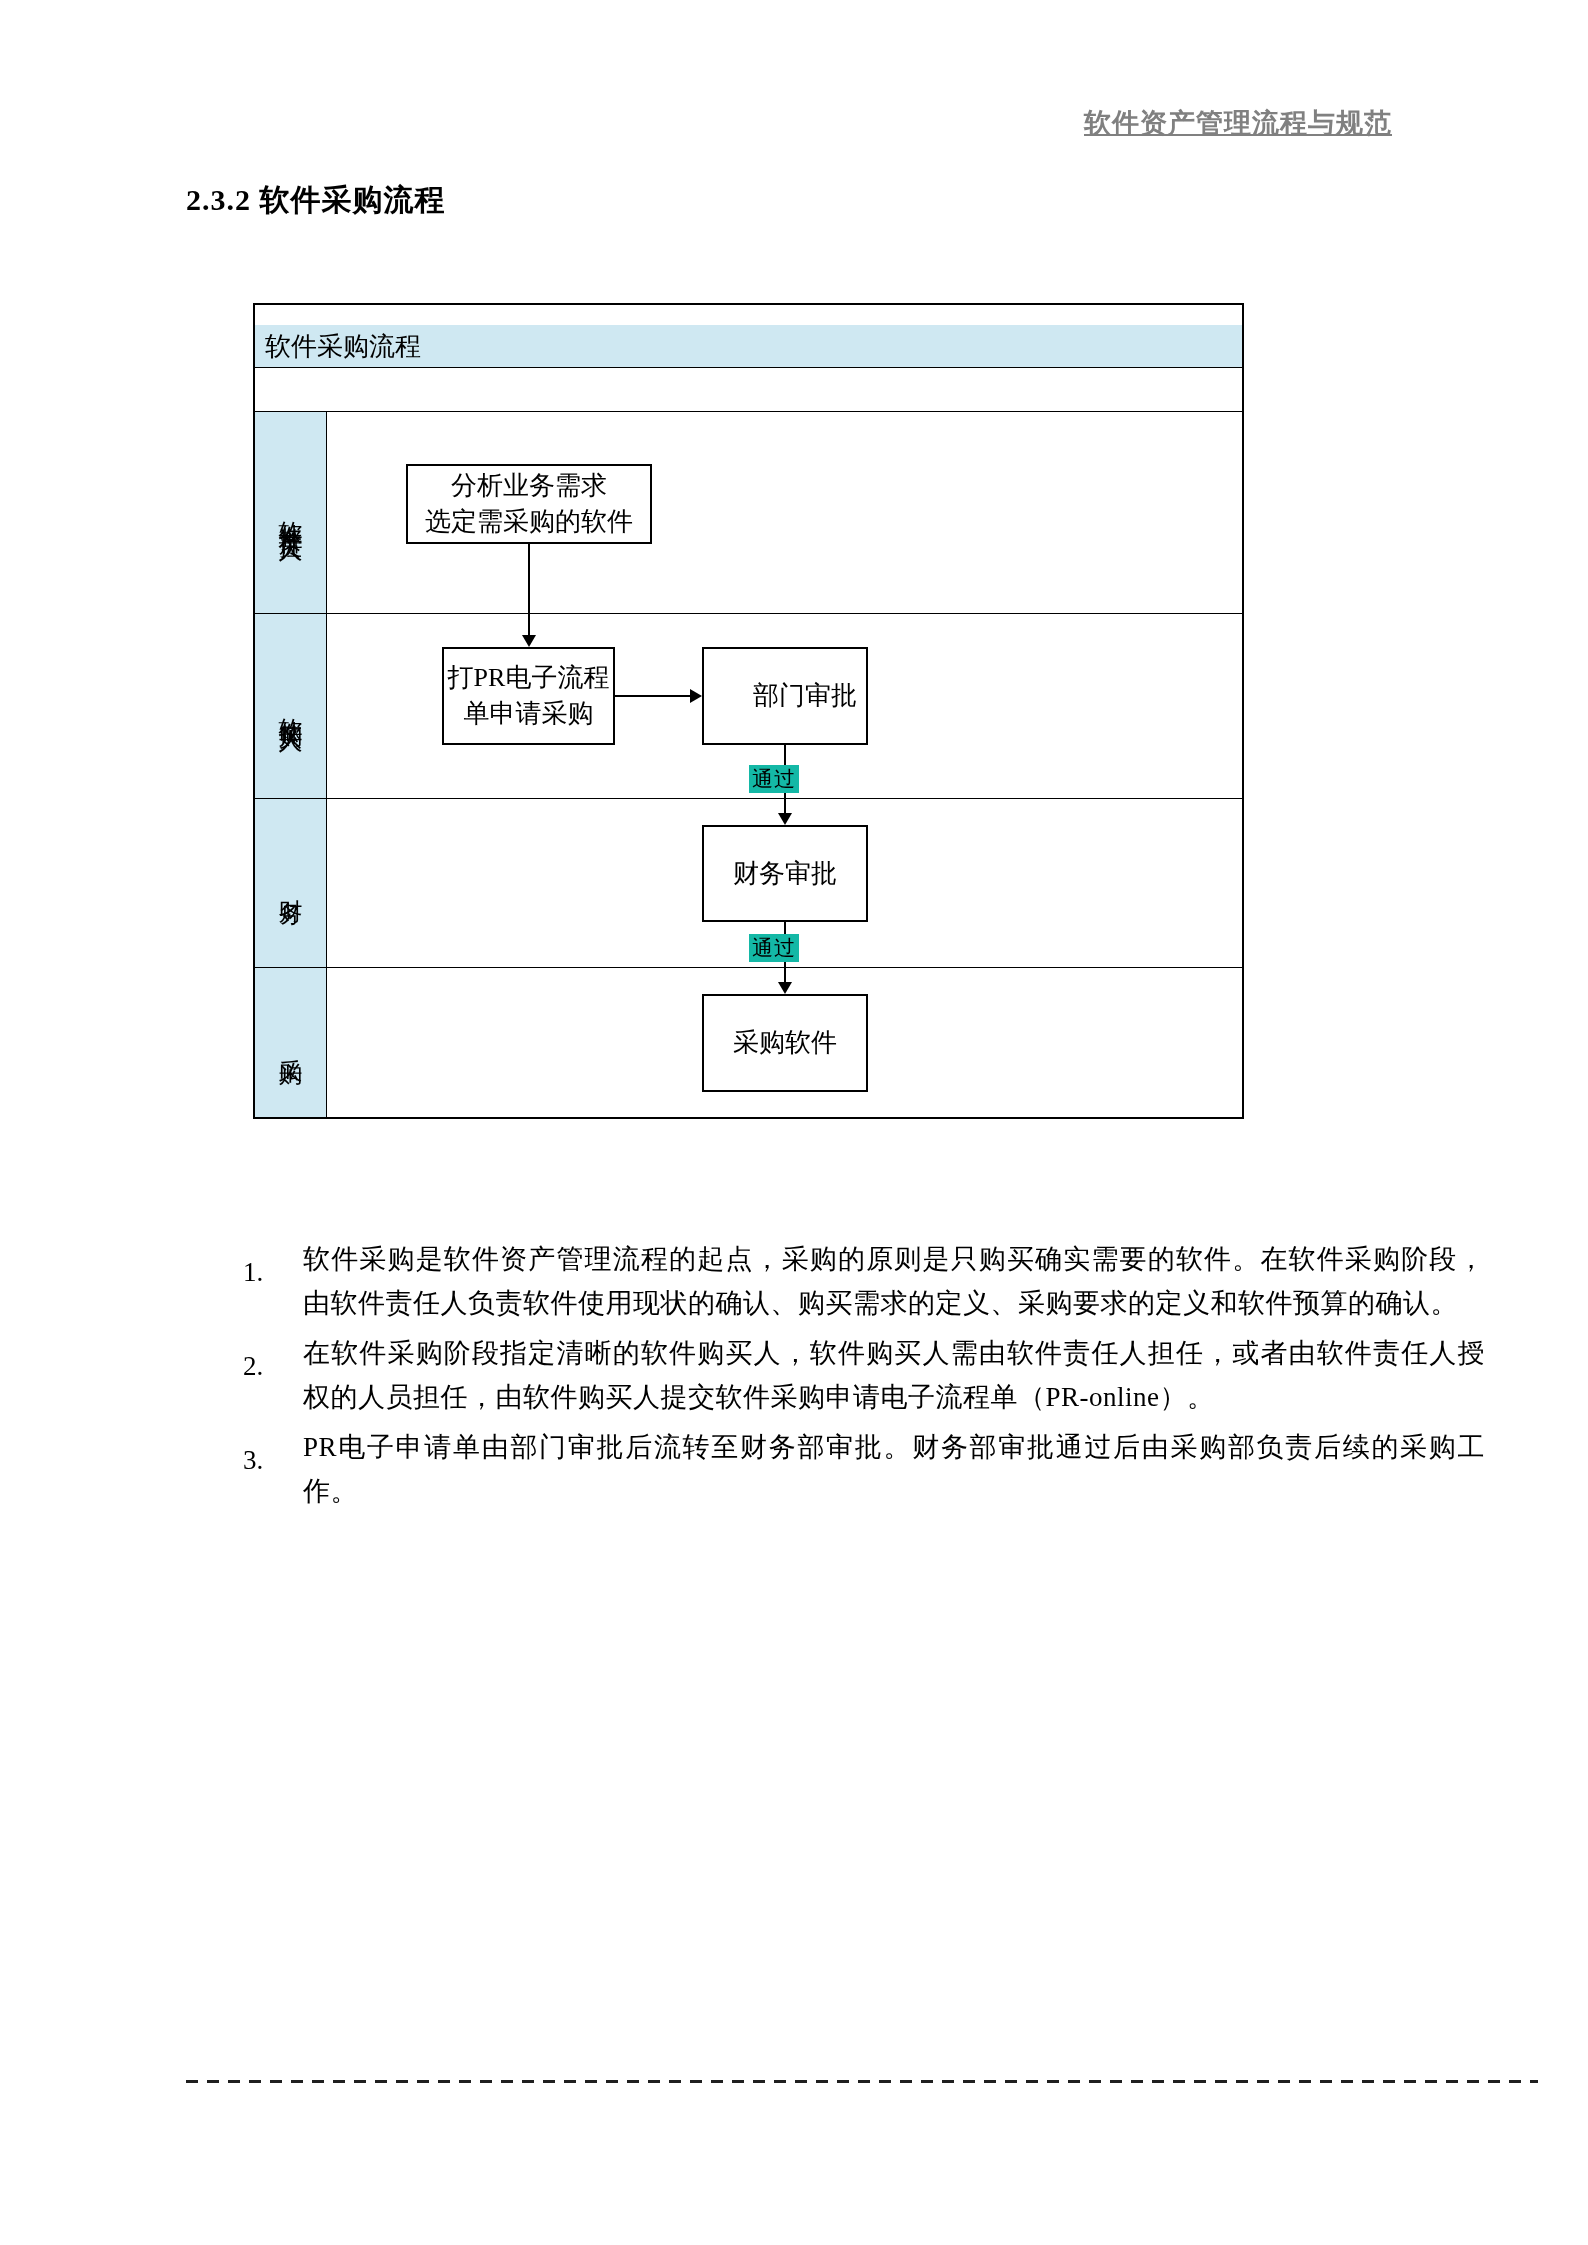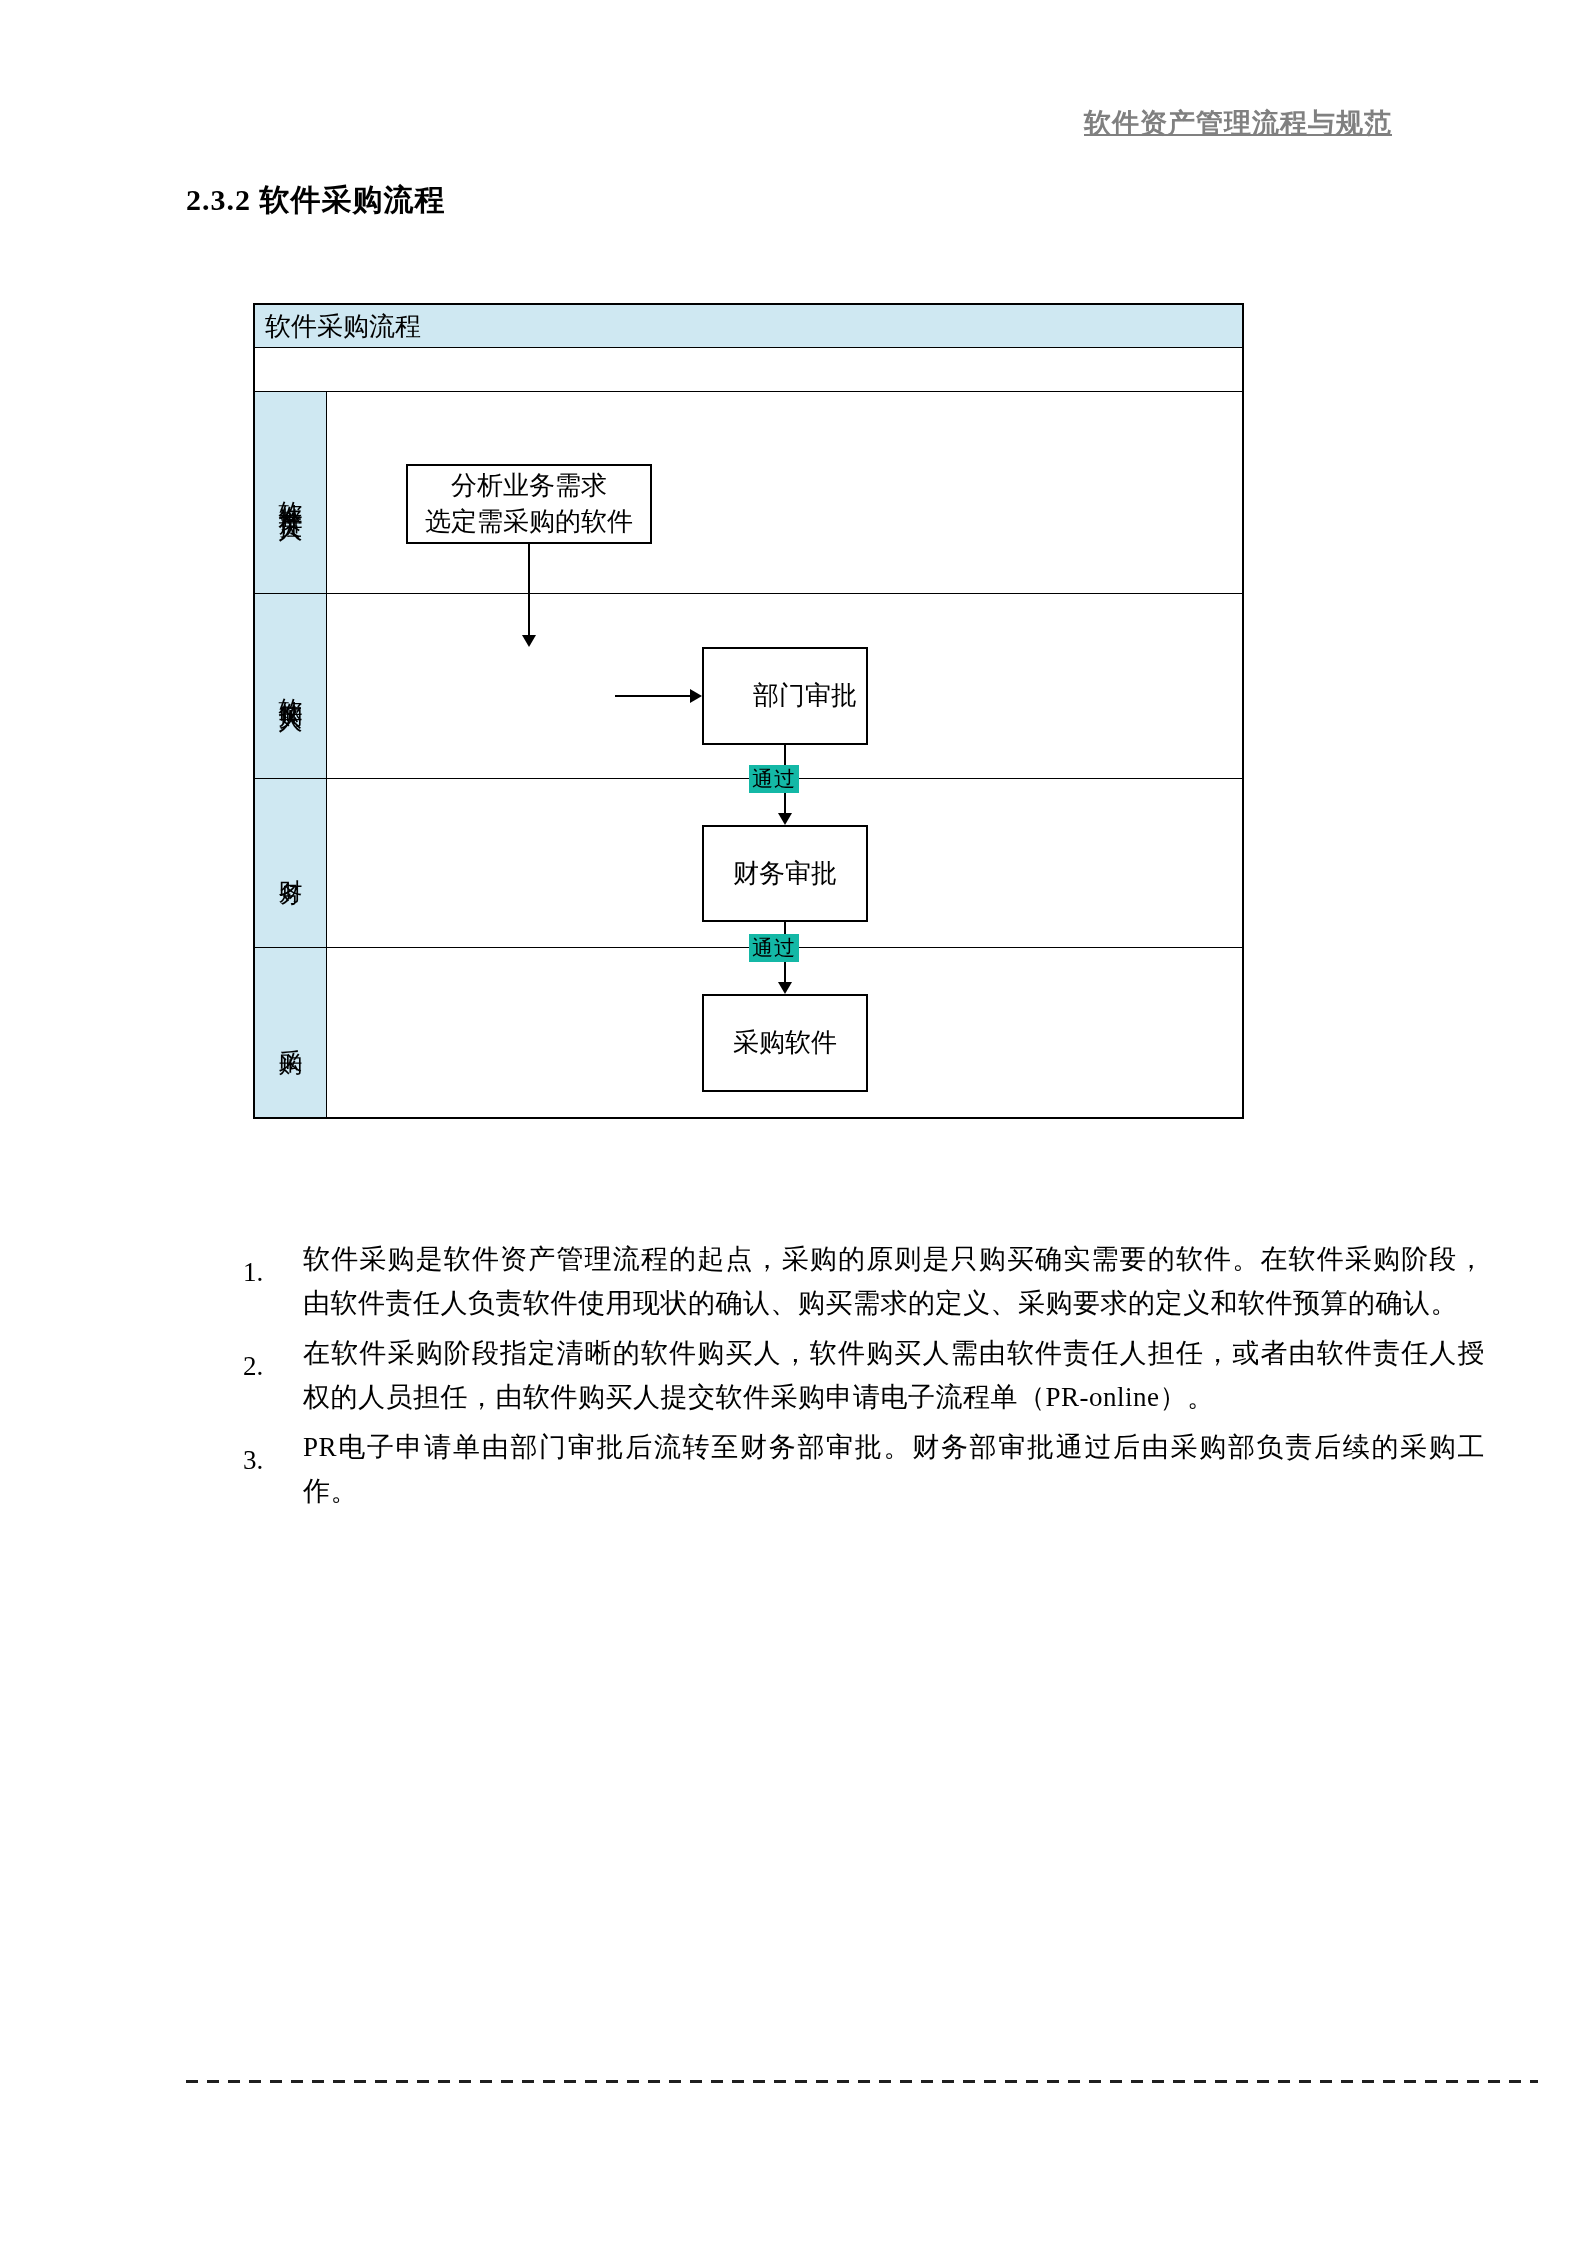--- a/index.html
+++ b/index.html
@@ -42,20 +42,21 @@
     flex-direction:column;
   }
   .fc-title{
     height:43px; flex:0 0 43px;
     background:#cfe8f2;
     border-bottom:1px solid #000;
     display:flex; align-items:center;
     padding-left:10px;
     font-size:26px;
     box-sizing:border-box;
+    margin-top:20px;
   }
   .fc-empty{
     height:44px; flex:0 0 44px;
     border-bottom:1px solid #000;
     background:#fff;
     box-sizing:border-box;
   }
   .fc-lane{
     position:relative;
     display:flex;
@@ -162,20 +163,22 @@
       <div class="fc-label">财务</div>
       <div class="fc-content"></div>
     </div>
     <div class="fc-lane lane-4">
       <div class="fc-label">采购</div>
       <div class="fc-content"></div>
     </div>
 
     <div class="node node-analyze">分析业务需求
 选定需采购的软件</div>
+    <div class="node node-pr">打PR电子流程
+单申请采购</div>
     <div class="node node-dept">部门审批</div>
     <div class="node node-finance">财务审批</div>
     <div class="node node-purchase">采购软件</div>
 
     <div class="aline arrow-a-line"></div>
     <div class="ahead down arrow-a-head"></div>
 
     <div class="aline arrow-b-line"></div>
     <div class="ahead right arrow-b-head"></div>
 

